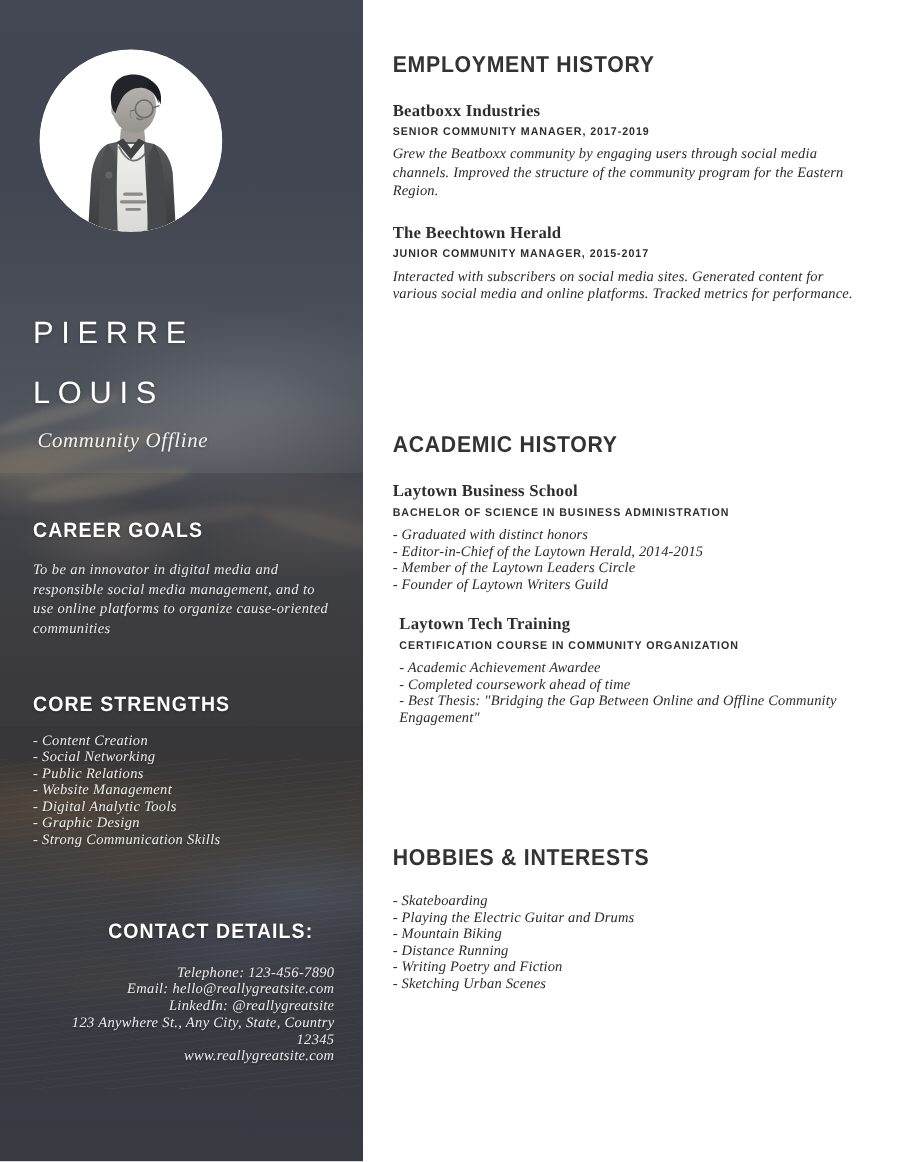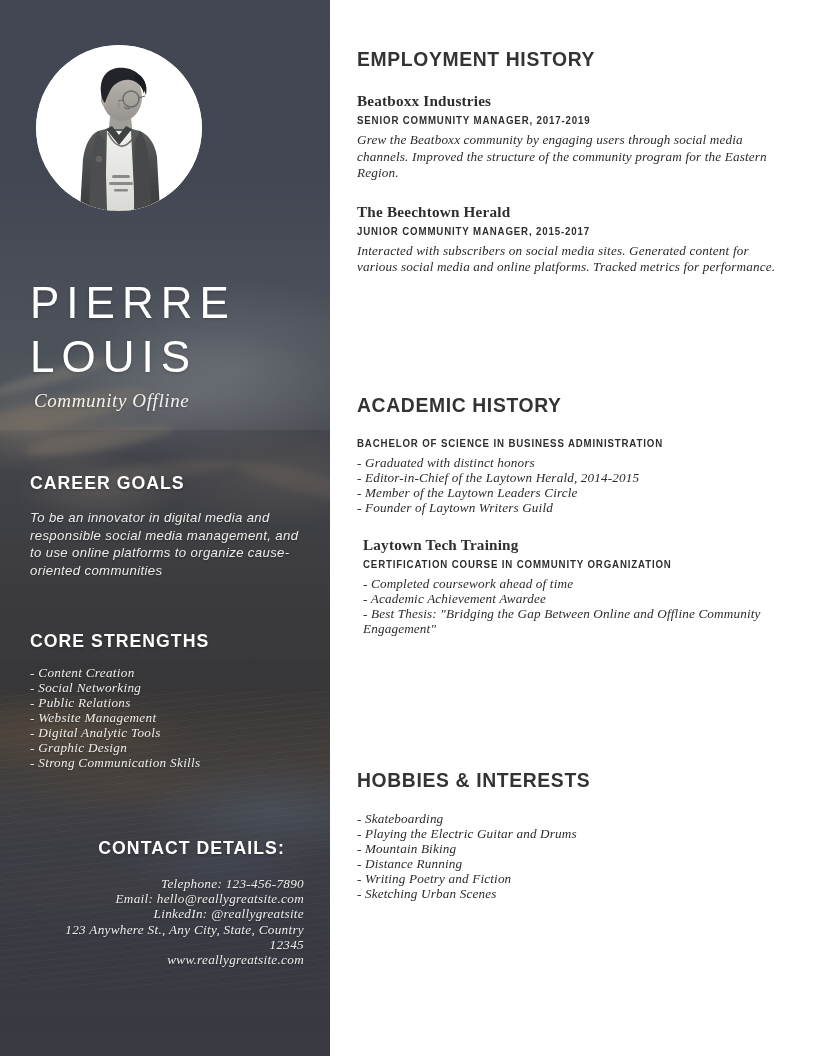--- a/index.html
+++ b/index.html
@@ -120,21 +120,21 @@
   .name-block {
     position: absolute;
     left: 30px;
     top: 276px;
     right: 20px;
   }
   .name-line {
     color: #ffffff;
     font-family: "Liberation Sans", sans-serif;
     font-weight: 300;
-    font-size: 44px;
+    font-size: 28px;
     line-height: 54px;
     letter-spacing: 7px;
     text-shadow: 0 1px 3px rgba(0,0,0,0.22);
   }
   .job-title {
     margin-top: 6px;
     color: #f2f2f0;
     font-family: "Liberation Serif", serif;
     font-style: italic;
     font-size: 19px;
@@ -156,21 +156,21 @@
     font-size: 19px;
     letter-spacing: 1.1px;
     transform: scaleX(0.93);
     transform-origin: left center;
     text-shadow: 0 1px 3px rgba(0,0,0,0.3);
     white-space: nowrap;
   }
   .side-body {
     margin-top: 15px;
     color: #ededea;
-    font-family: Liberation Sans, sans-serif;
+    font-family: Liberation Serif, serif;
     font-style: italic;
     font-size: 13.2px;
     line-height: 17.5px;
     letter-spacing: 0.35px;
     text-shadow: 0 1px 2px rgba(0,0,0,0.3);
   }
   .side-list {
     margin: 13px 0 0 0;
     padding: 0;
     list-style: none;
@@ -391,35 +391,36 @@
         <div class="org">The Beechtown Herald</div>
         <div class="role">JUNIOR COMMUNITY MANAGER, 2015-2017</div>
         <div class="desc">Interacted with subscribers on social media sites. Generated content for various social media and online platforms. Tracked metrics for performance.</div>
       </div>
     </section>
 
     <section class="main-sec academic">
       <div class="main-head">ACADEMIC HISTORY</div>
 
       <div class="entry">
+        <div class="org">Laytown Business School</div>
         <div class="role">BACHELOR OF SCIENCE IN BUSINESS ADMINISTRATION</div>
         <ul class="bullets">
           <li>- Graduated with distinct honors</li>
           <li>- Editor-in-Chief of the Laytown Herald, 2014-2015</li>
           <li>- Member of the Laytown Leaders Circle</li>
           <li>- Founder of Laytown Writers Guild</li>
         </ul>
       </div>
 
       <div class="entry indented">
         <div class="org">Laytown Tech Training</div>
         <div class="role">CERTIFICATION COURSE IN COMMUNITY ORGANIZATION</div>
         <ul class="bullets">
+          <li>- Academic Achievement Awardee</li>
           <li>- Completed coursework ahead of time</li>
-          <li>- Academic Achievement Awardee</li>
           <li>- Best Thesis: "Bridging the Gap Between Online and Offline Community Engagement"</li>
         </ul>
       </div>
     </section>
 
     <section class="main-sec hobbies">
       <div class="main-head">HOBBIES &amp; INTERESTS</div>
       <ul class="bullets hobby-list">
         <li>- Skateboarding</li>
         <li>- Playing the Electric Guitar and Drums</li>

